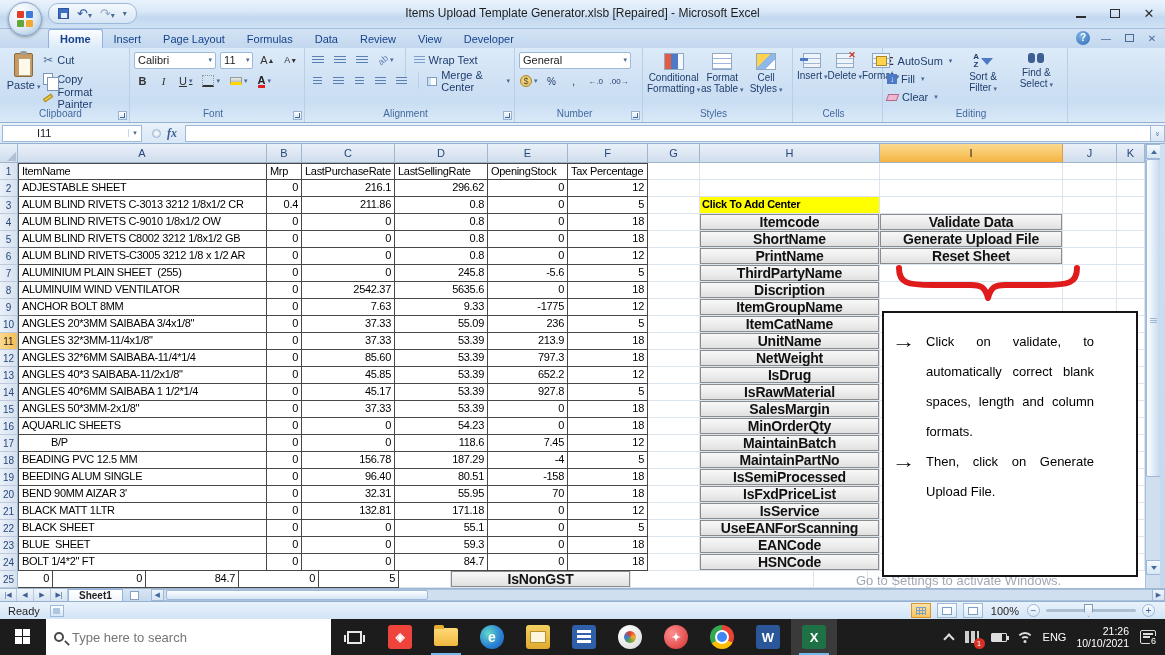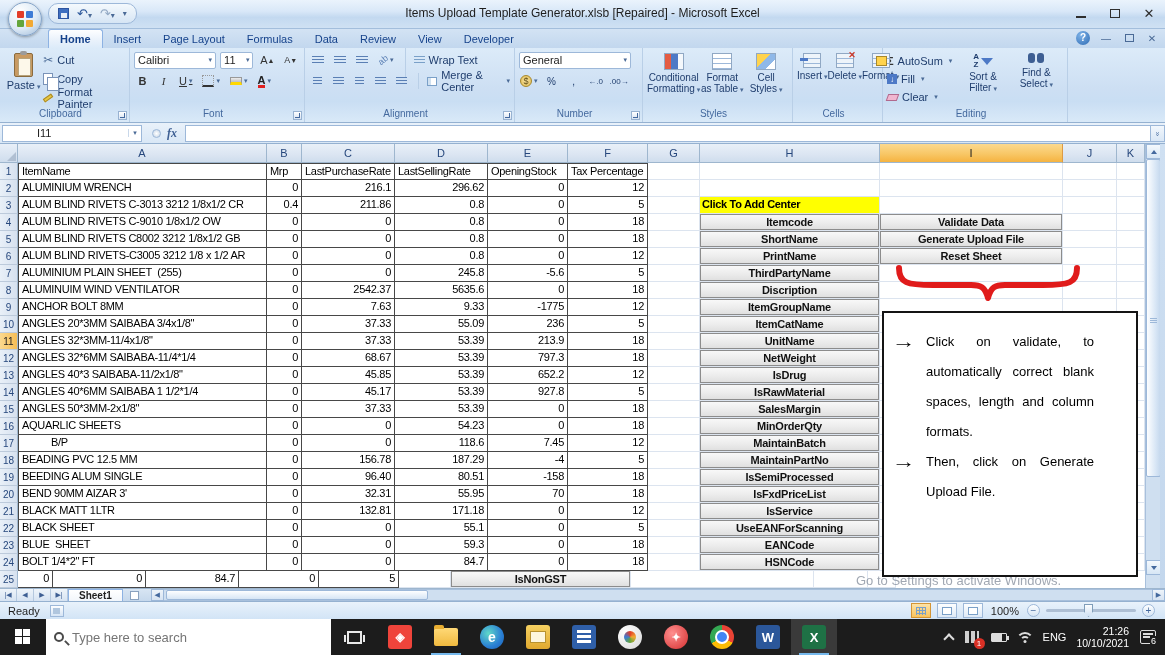--- a/index.html
+++ b/index.html
@@ -121,21 +121,21 @@
 .grow{display:flex;height:17px;}
 .rownum{width:18px;background:linear-gradient(90deg,#e9f0f8,#d6e1ef);border-right:1px solid #9eb6ce;border-bottom:1px solid #bccadb;color:#26477c;font-size:10px;display:flex;align-items:center;justify-content:center;}
 .rownum.sel{background:linear-gradient(90deg,#fbd98f,#f6bd55);color:#222;}
 .cell{height:17px;font-size:11px;letter-spacing:-0.3px;line-height:15px;padding:0 3px;color:#000;border-right:1px solid #dce4ef;border-bottom:1px solid #dce4ef;background:#fff;overflow:hidden;white-space:pre;}
 .cell.dk{border-right:1px solid #474747;border-bottom:1px solid #474747;}
 .cell.first{border-left:1px solid #474747;}
 .cell.toprow{border-top:1px solid #474747;}
 .cell.num{text-align:right;}
 .cell.addcol{background:#ffff00;font-weight:bold;padding-left:2px;}
 .cell.btncell{padding:0;border-right:1px solid #dce4ef;}
-.fieldbtn,.actbtn{width:100%;height:100%;background:linear-gradient(#f8f8f8,#ececec 55%,#e0e0e0);border:1px solid #8c8c8c;font-weight:bold;font-size:11px;color:#111;display:flex;align-items:center;justify-content:center;letter-spacing:-0.2px;}
+.fieldbtn,.actbtn{width:100%;height:100%;background:linear-gradient(#f8f8f8,#ececec 55%,#e0e0e0);border:1px solid #8c8c8c;font-weight:bold;font-size:14px;color:#111;display:flex;align-items:center;justify-content:center;letter-spacing:-0.2px;}
 #notebox{position:absolute;left:882px;top:167px;width:256px;height:266px;background:#fff;border:2px solid #141414;z-index:6;padding-top:14px;}
 .bullet{display:flex;}
 .barrow{width:42px;padding-left:10px;font-size:19px;font-weight:bold;color:#000;line-height:30px;}
 .barrow::before{content:"→";display:inline-block;transform:scaleX(1.25);}
 .btext{width:168px;font-size:13px;line-height:30px;color:#000;text-align:justify;}
 #brace{position:absolute;left:893px;top:119px;z-index:5;}
 #watermark{position:absolute;left:856px;top:429px;font-size:13px;color:rgba(128,138,152,.75);z-index:4;white-space:nowrap;}
 #framestrip{position:absolute;right:0;top:0;width:5px;height:100%;background:linear-gradient(#cfe0f2,#c3d7ed);}
 #vscroll{position:absolute;left:1145px;top:0;width:15px;height:444px;background:#cfdff0;border-left:1px solid #a8c0dc;}
 .varr{position:absolute;left:0;width:15px;height:15px;background:linear-gradient(#f4f9fd,#d7e6f5);border:1px solid #9db8d9;display:flex;align-items:center;justify-content:center;}
@@ -507,21 +507,21 @@
         <div class="cell dk toprow" style="width: 80px;">OpeningStock</div>
         <div class="cell dk toprow" style="width: 80px;">Tax Percentage</div>
         <div class="cell" style="width: 52px;"></div>
         <div class="cell" style="width: 180px;"></div>
         <div class="cell" style="width: 183px;"></div>
         <div class="cell" style="width: 54px;"></div>
         <div class="cell" style="width: 28px;"></div>
       </div>
       <div class="grow">
         <div class="rownum">2</div>
-        <div class="cell dk first" style="width: 249px;">ALUMINIUM WRENCH</div>
+        <div class="cell dk first" style="width: 249px;">ADJESTABLE SHEET</div>
         <div class="cell dk num" style="width: 35px;">0</div>
         <div class="cell dk num" style="width: 93px;">216.1</div>
         <div class="cell dk num" style="width: 93px;">296.62</div>
         <div class="cell dk num" style="width: 80px;">0</div>
         <div class="cell dk num" style="width: 80px;">12</div>
         <div class="cell" style="width: 52px;"></div>
         <div class="cell" style="width: 180px;"></div>
         <div class="cell" style="width: 183px;"></div>
         <div class="cell" style="width: 54px;"></div>
         <div class="cell" style="width: 28px;"></div>
@@ -649,21 +649,21 @@
         <div class="cell" style="width: 52px;"></div>
         <div class="cell btncell" style="width: 180px;"><div class="fieldbtn">UnitName</div></div>
         <div class="cell" style="width: 183px;"></div>
         <div class="cell" style="width: 54px;"></div>
         <div class="cell" style="width: 28px;"></div>
       </div>
       <div class="grow">
         <div class="rownum">12</div>
         <div class="cell dk first" style="width: 249px;">ANGLES 32*6MM SAIBABA-11/4*1/4</div>
         <div class="cell dk num" style="width: 35px;">0</div>
-        <div class="cell dk num" style="width: 93px;">68.67</div>
+        <div class="cell dk num" style="width: 93px;">85.60</div>
         <div class="cell dk num" style="width: 93px;">53.39</div>
         <div class="cell dk num" style="width: 80px;">797.3</div>
         <div class="cell dk num" style="width: 80px;">18</div>
         <div class="cell" style="width: 52px;"></div>
         <div class="cell btncell" style="width: 180px;"><div class="fieldbtn">NetWeight</div></div>
         <div class="cell" style="width: 183px;"></div>
         <div class="cell" style="width: 54px;"></div>
         <div class="cell" style="width: 28px;"></div>
       </div>
       <div class="grow">

